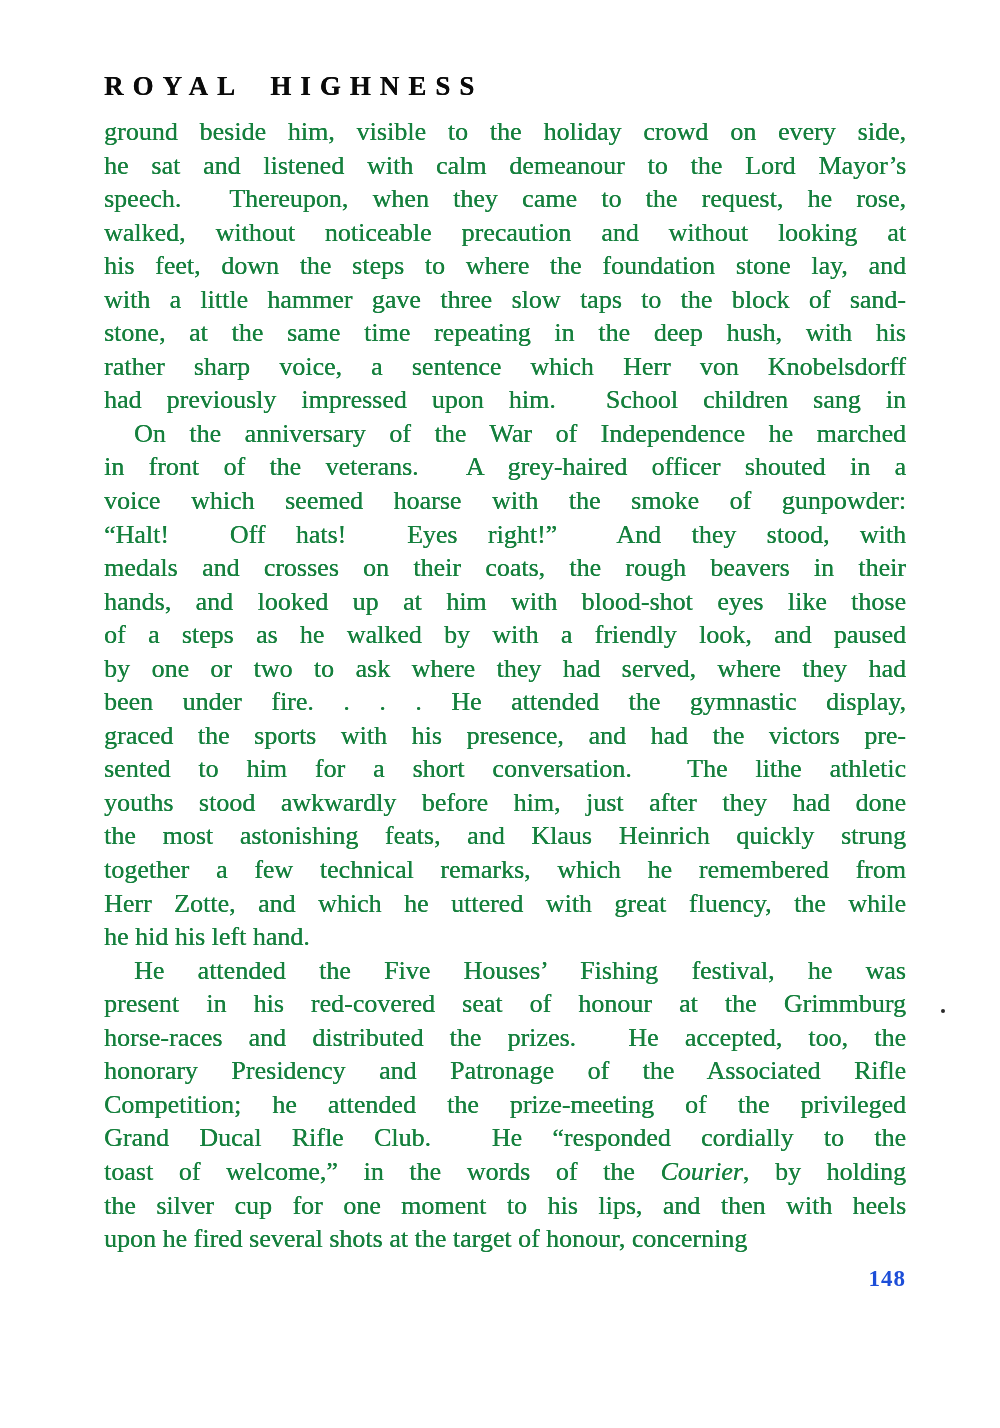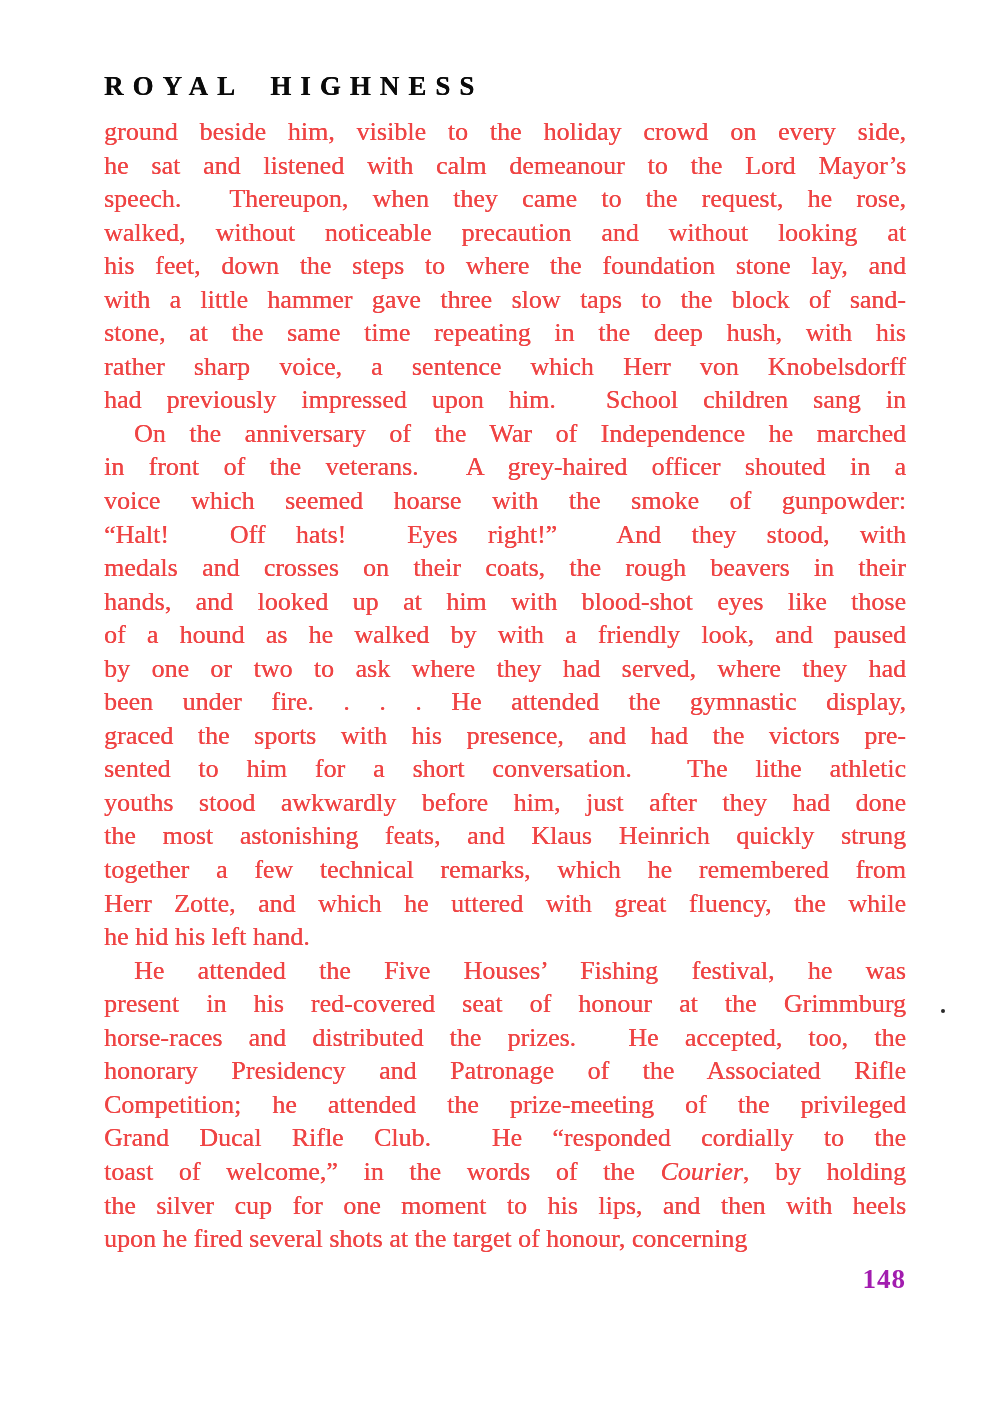--- a/index.html
+++ b/index.html
@@ -31,34 +31,34 @@
     color: #0a0a0a;
     margin: 0 0 13px 0;
     text-shadow: 0.3px 0 0 currentColor;
   }
   .paragraph { margin: 0; }
   .line {
     font-size: 26px;
     line-height: 33.55px;
     text-align: justify;
     text-align-last: justify;
-    color: #ef4444;
+    color: #15803d;
     text-shadow: 0.25px 0 0 currentColor;
   }
   .line.last { text-align-last: left; }
   .line.indent { text-indent: 30px; }
   .line i { font-style: italic; margin-top: 20px; }
   .folio {
     margin-top: 8px;
     text-align: right;
-    font-size: 27px;
+    font-size: 23px;
     line-height: 30px;
     font-weight: 700;
     letter-spacing: 1px;
-    color: #a21caf;
+    color: #1d4ed8;
   }
   .speck {
     position: absolute;
     left: 941px;
     top: 1009px;
     width: 4px;
     height: 4px;
     border-radius: 50%;
     background: #2a2a2a;
   }
@@ -81,21 +81,21 @@
           <div class="line">rather sharp voice, a sentence which Herr von Knobelsdorff</div>
           <div class="line">had previously impressed upon him.&nbsp; School children sang in</div>
         </div>
         <div class="paragraph">
           <div class="line indent">On the anniversary of the War of Independence he marched</div>
           <div class="line">in front of the veterans.&nbsp; A grey-haired officer shouted in a</div>
           <div class="line">voice which seemed hoarse with the smoke of gunpowder:</div>
           <div class="line">“Halt!&nbsp; Off hats!&nbsp; Eyes right!”&nbsp; And they stood, with</div>
           <div class="line">medals and crosses on their coats, the rough beavers in their</div>
           <div class="line">hands, and looked up at him with blood-shot eyes like those</div>
-          <div class="line">of a hound as he walked by with a friendly look, and paused</div>
+          <div class="line">of a steps as he walked by with a friendly look, and paused</div>
           <div class="line">by one or two to ask where they had served, where they had</div>
           <div class="line">been under fire. . . . He attended the gymnastic display,</div>
           <div class="line">graced the sports with his presence, and had the victors pre-</div>
           <div class="line">sented to him for a short conversation.&nbsp; The lithe athletic</div>
           <div class="line">youths stood awkwardly before him, just after they had done</div>
           <div class="line">the most astonishing feats, and Klaus Heinrich quickly strung</div>
           <div class="line">together a few technical remarks, which he remembered from</div>
           <div class="line">Herr Zotte, and which he uttered with great fluency, the while</div>
           <div class="line last">he hid his left hand.</div>
         </div>

